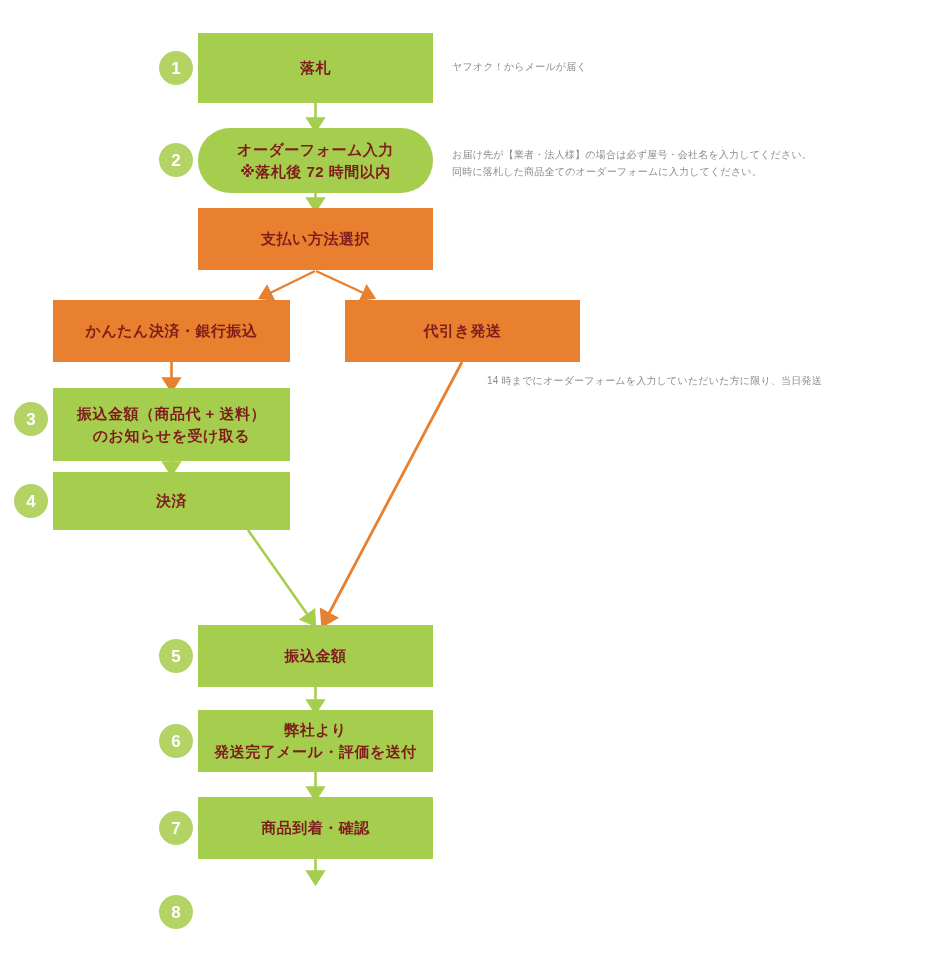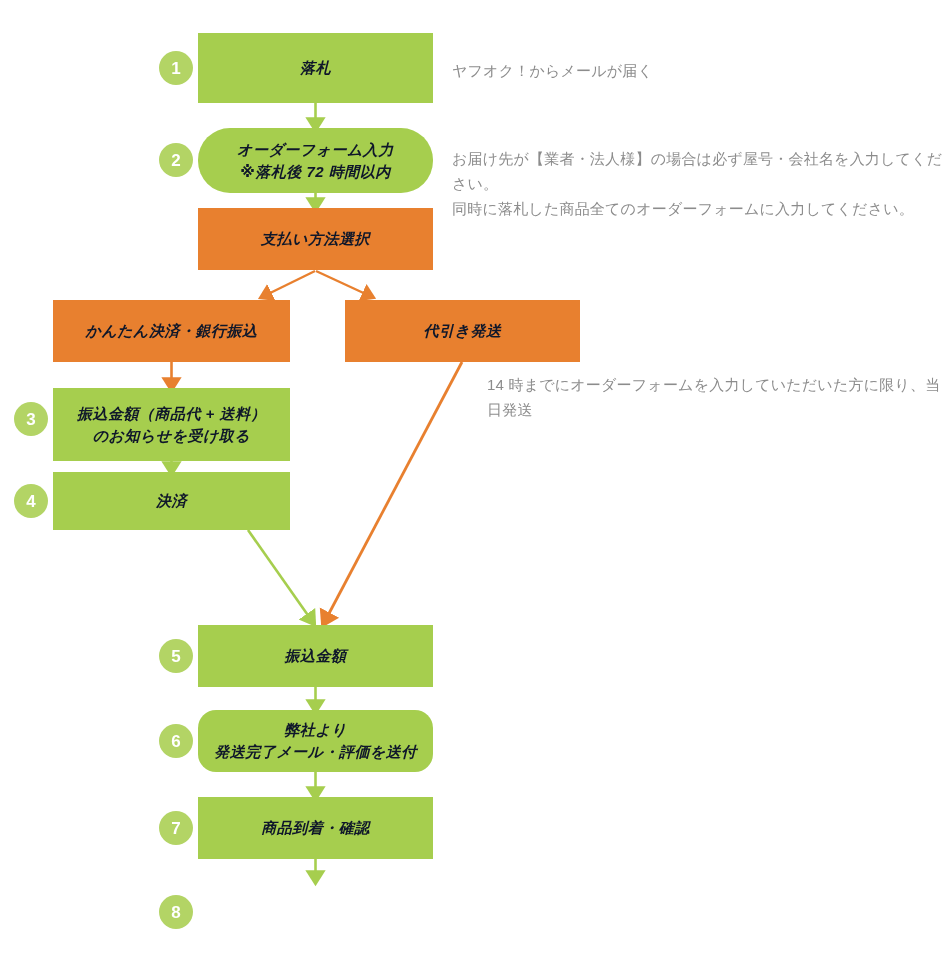--- a/index.html
+++ b/index.html
@@ -14,48 +14,47 @@
     width: 950px;
     height: 979px;
     overflow: hidden;
   }
   .box {
     position: absolute;
     display: flex;
     align-items: center;
     justify-content: center;
     text-align: center;
-    color: #0f172a;
+    color: #7f1d1d;
     font-weight: bold;
     font-size: 15px;
     line-height: 1.45;
     letter-spacing: 0.5px;
     white-space: pre-line;
-    font-style: italic;
   }
   .box.green { background: #a6ce4e; }
   .box.orange { background: #e8802f; }
   .badge {
     position: absolute;
     width: 34px;
     height: 34px;
     border-radius: 50%;
     background: #b3d465;
     color: #ffffff;
     font-size: 17px;
     font-weight: bold;
     display: flex;
     align-items: center;
     justify-content: center;
     line-height: 1;
   }
   .note {
     position: absolute;
     color: #8c8c8c;
-    font-size: 15px;
+    font-size: 10px;
     line-height: 1.65;
     white-space: pre-line;
     letter-spacing: 0.2px;
   }
   svg.arrows {
     position: absolute;
     left: 0;
     top: 0;
     width: 950px;
     height: 979px;
@@ -117,21 +116,21 @@
   <div class="box green" style="left:53px; top:388px; width:237px; height:73px;">振込金額（商品代 + 送料）
 のお知らせを受け取る</div>
 
   <div class="badge" style="left:14px; top:484px;">4</div>
   <div class="box green" style="left:53px; top:472px; width:237px; height:58px;">決済</div>
 
   <div class="badge" style="left:159px; top:639px;">5</div>
   <div class="box green" style="left:198px; top:625px; width:235px; height:62px;">振込金額</div>
 
   <div class="badge" style="left:159px; top:724px;">6</div>
-  <div class="box green" style="left:198px; top:710px; width:235px; height:62px;border-radius:18px;">弊社より
+  <div class="box green" style="left:198px; top:710px; width:235px; height:62px;">弊社より
 発送完了メール・評価を送付</div>
 
   <div class="badge" style="left:159px; top:811px;">7</div>
   <div class="box green" style="left:198px; top:797px; width:235px; height:62px;">商品到着・確認</div>
 
   <div class="badge" style="left:159px; top:895px;">8</div>
 
   <div class="note" style="left:452px; top:59px;">ヤフオク！からメールが届く</div>
 
   <div class="note" style="left:452px; top:147px;">お届け先が【業者・法人様】の場合は必ず屋号・会社名を入力してください。

